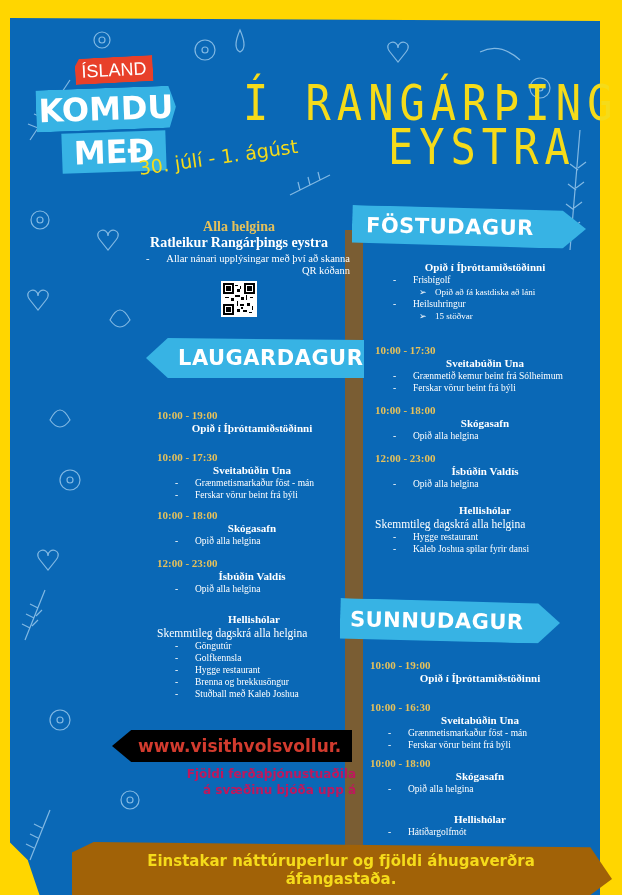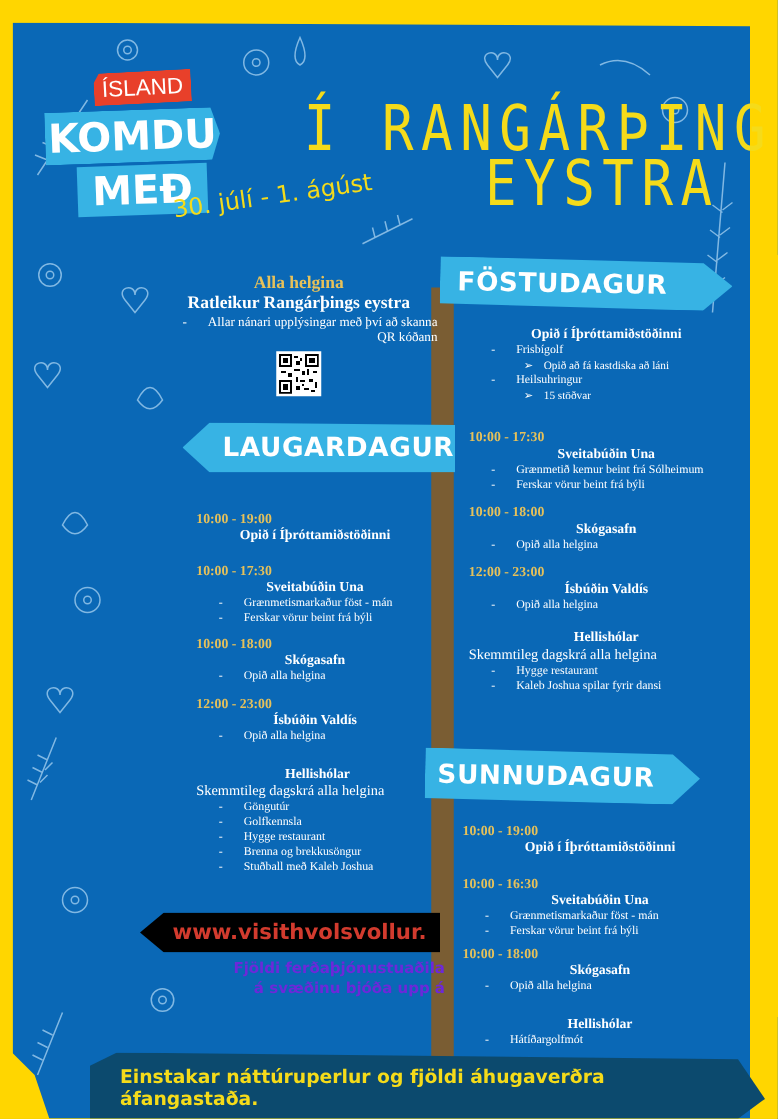--- a/index.html
+++ b/index.html
@@ -72,27 +72,27 @@
   .sched li.arrow { padding-left:60px; font-size:9px; }
   .sched li.arrow::before { content:"➢"; left:44px; }
   .web-banner {
     position:absolute; left:112px; top:730px; width:240px; height:32px; background:#000000;
     color:#D23B2E; font-family:"DejaVu Sans",sans-serif; font-weight:bold; font-size:17px;
     line-height:32px; padding-left:26px;
     clip-path: polygon(0 50%,8% 0,100% 0,100% 100%,8% 100%);
   }
   .offer {
     position:absolute; left:150px; top:766px; width:206px; text-align:right;
-    color:#6d28d9; font-family:"DejaVu Sans",sans-serif; font-weight:bold; font-size:12px; line-height:16px;
+    color:#be185d; font-family:"DejaVu Sans",sans-serif; font-weight:bold; font-size:12px; line-height:16px;
   }
   .footer-banner {
-    position:absolute; left:72px; top:842px; width:540px; height:53px; background:#0c4a6e;
+    position:absolute; left:72px; top:842px; width:540px; height:53px; background:#a16207;
     clip-path: polygon(4% 0,96% 10%,100% 70%,96% 100%,0 100%,0 20%);
     color:#F5DB1A; font-family:"DejaVu Sans",sans-serif; font-weight:bold; font-size:15px;
-    line-height:18px; padding-top:10px; padding-left:24px; padding-right:50px;
+    text-align:center; line-height:18px; padding-top:10px; padding-left:48px; padding-right:50px;
   }
 </style>
 </head>
 <body>
 
 <div class="page">
   <div class="panel"></div>
 
   <svg class="doodles" viewBox="0 0 622 895">
     <g fill="none" stroke="#A9D3F2" stroke-width="1.2" opacity="0.75">

